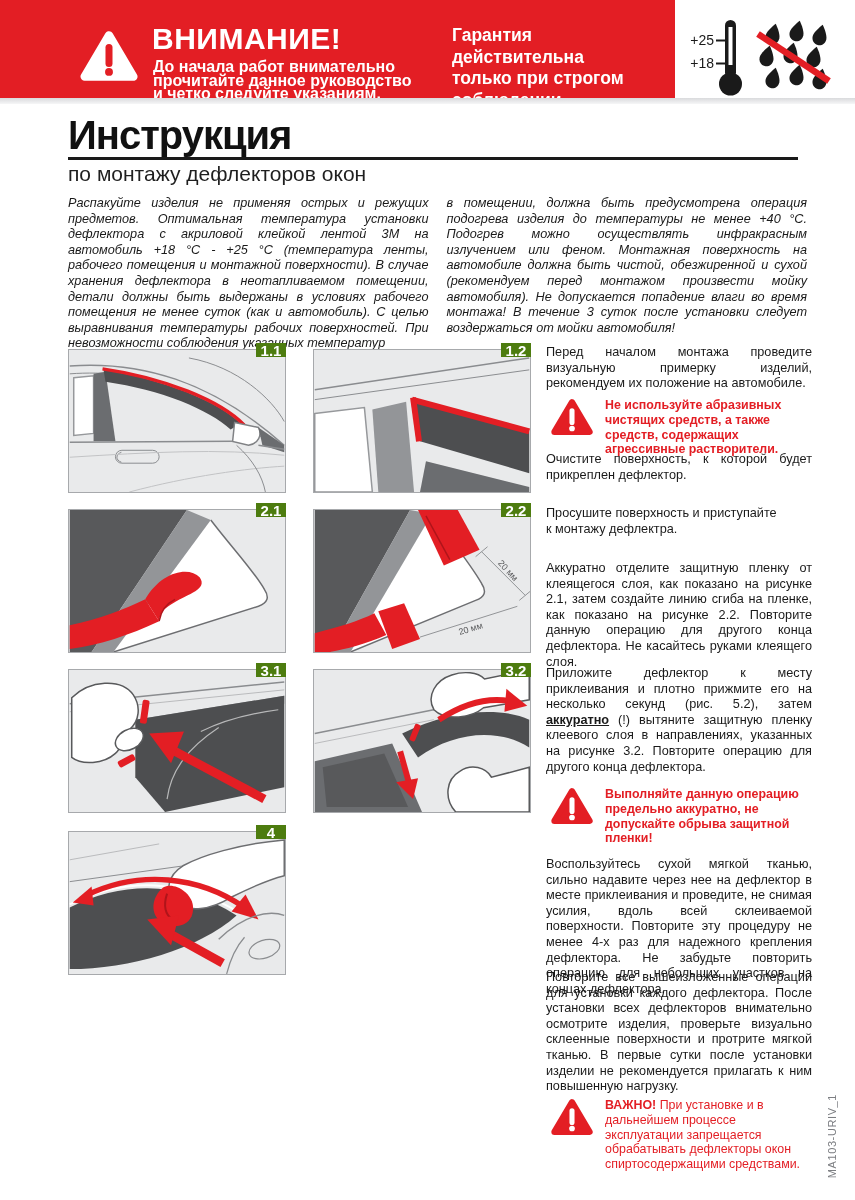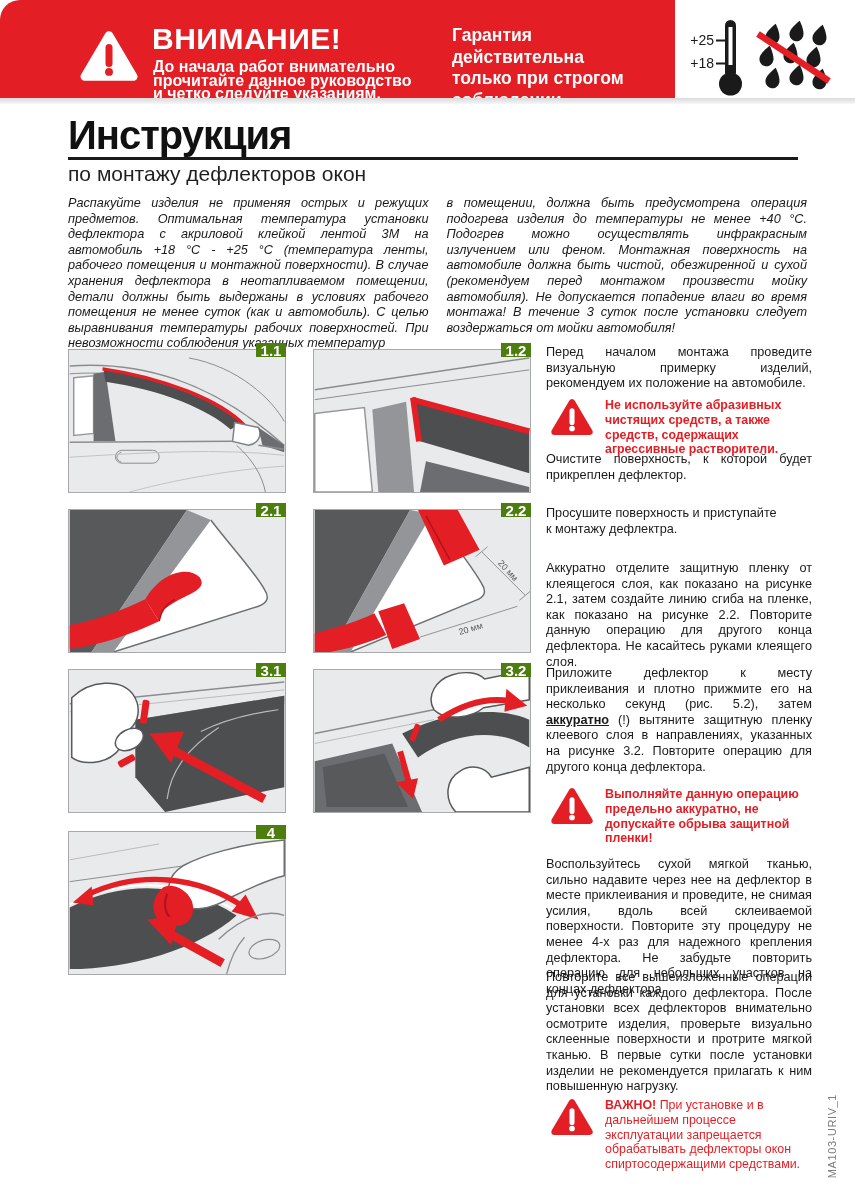--- a/index.html
+++ b/index.html
@@ -1,17 +1,17 @@
 <!DOCTYPE html>
 <html><head>
 <meta charset="utf-8">
 <style>
   html,body{margin:0;padding:0;background:#fff;}
   body{width:855px;height:1200px;font-family:"Liberation Sans",sans-serif;color:#1a1a1a;}
-  .page{position:relative;width:855px;height:1200px;overflow:hidden;background:#fff;border-radius:20px;}
+  .page{position:relative;width:855px;height:1200px;overflow:hidden;background:#fff;}
   .abs{position:absolute;}
   .preline{white-space:pre-line;}
 
   
   .banner{left:0;top:0;width:675px;height:98px;background:#E31E24;}
   .banner-tri{left:80px;top:29px;width:58px;height:54px;}
   .attn-title{left:152px;top:22px;font-size:30px;font-weight:bold;color:#fff;letter-spacing:0.5px;}
   .attn-text{left:153px;top:60px;width:320px;font-size:16px;line-height:13.5px;font-weight:600;color:#fff;}
   .warranty{left:452px;top:25px;width:215px;font-size:17.5px;line-height:21.5px;font-weight:bold;color:#fff;}
   .hdr-rule{left:0;top:98px;width:855px;height:6px;background:linear-gradient(#D9DADC,#F6F6F7);}

